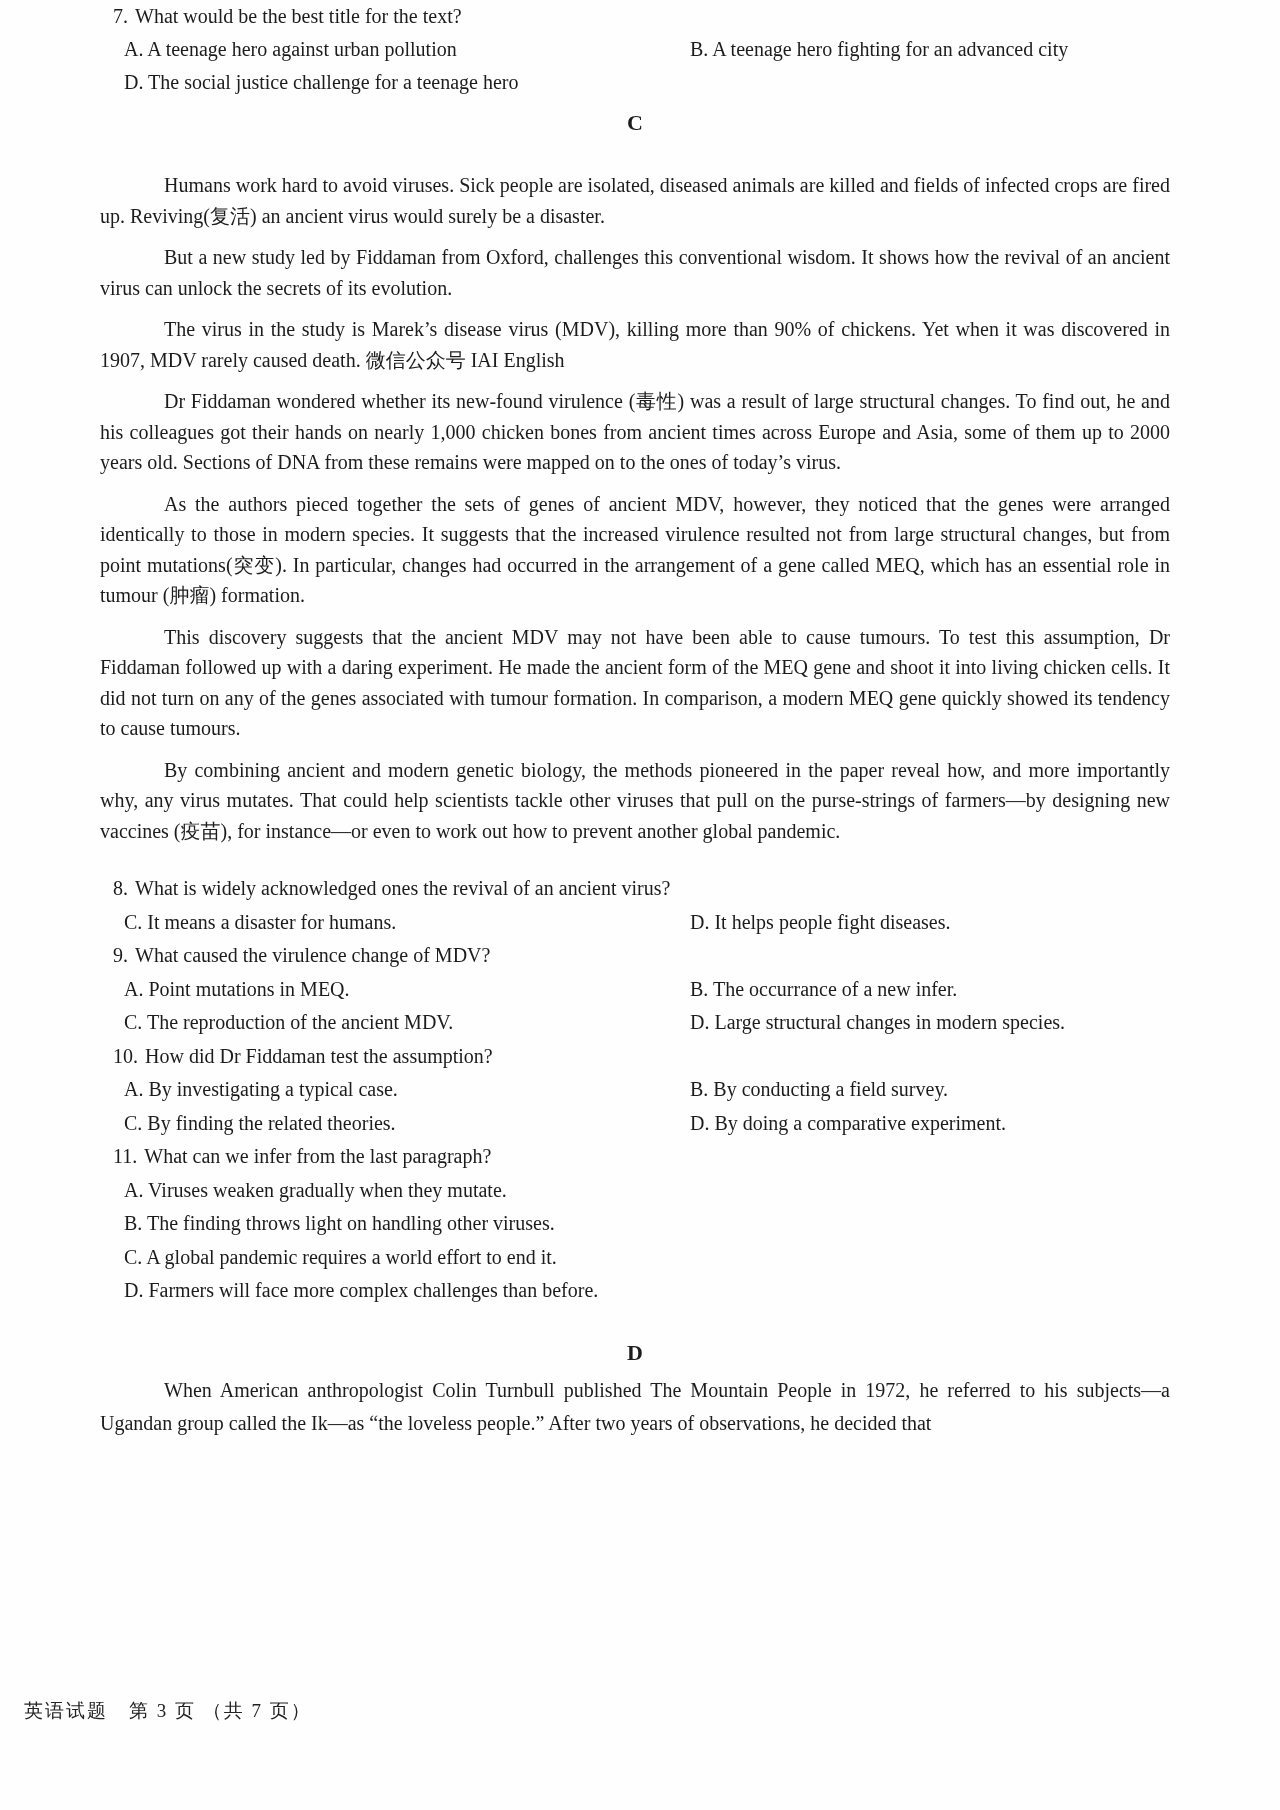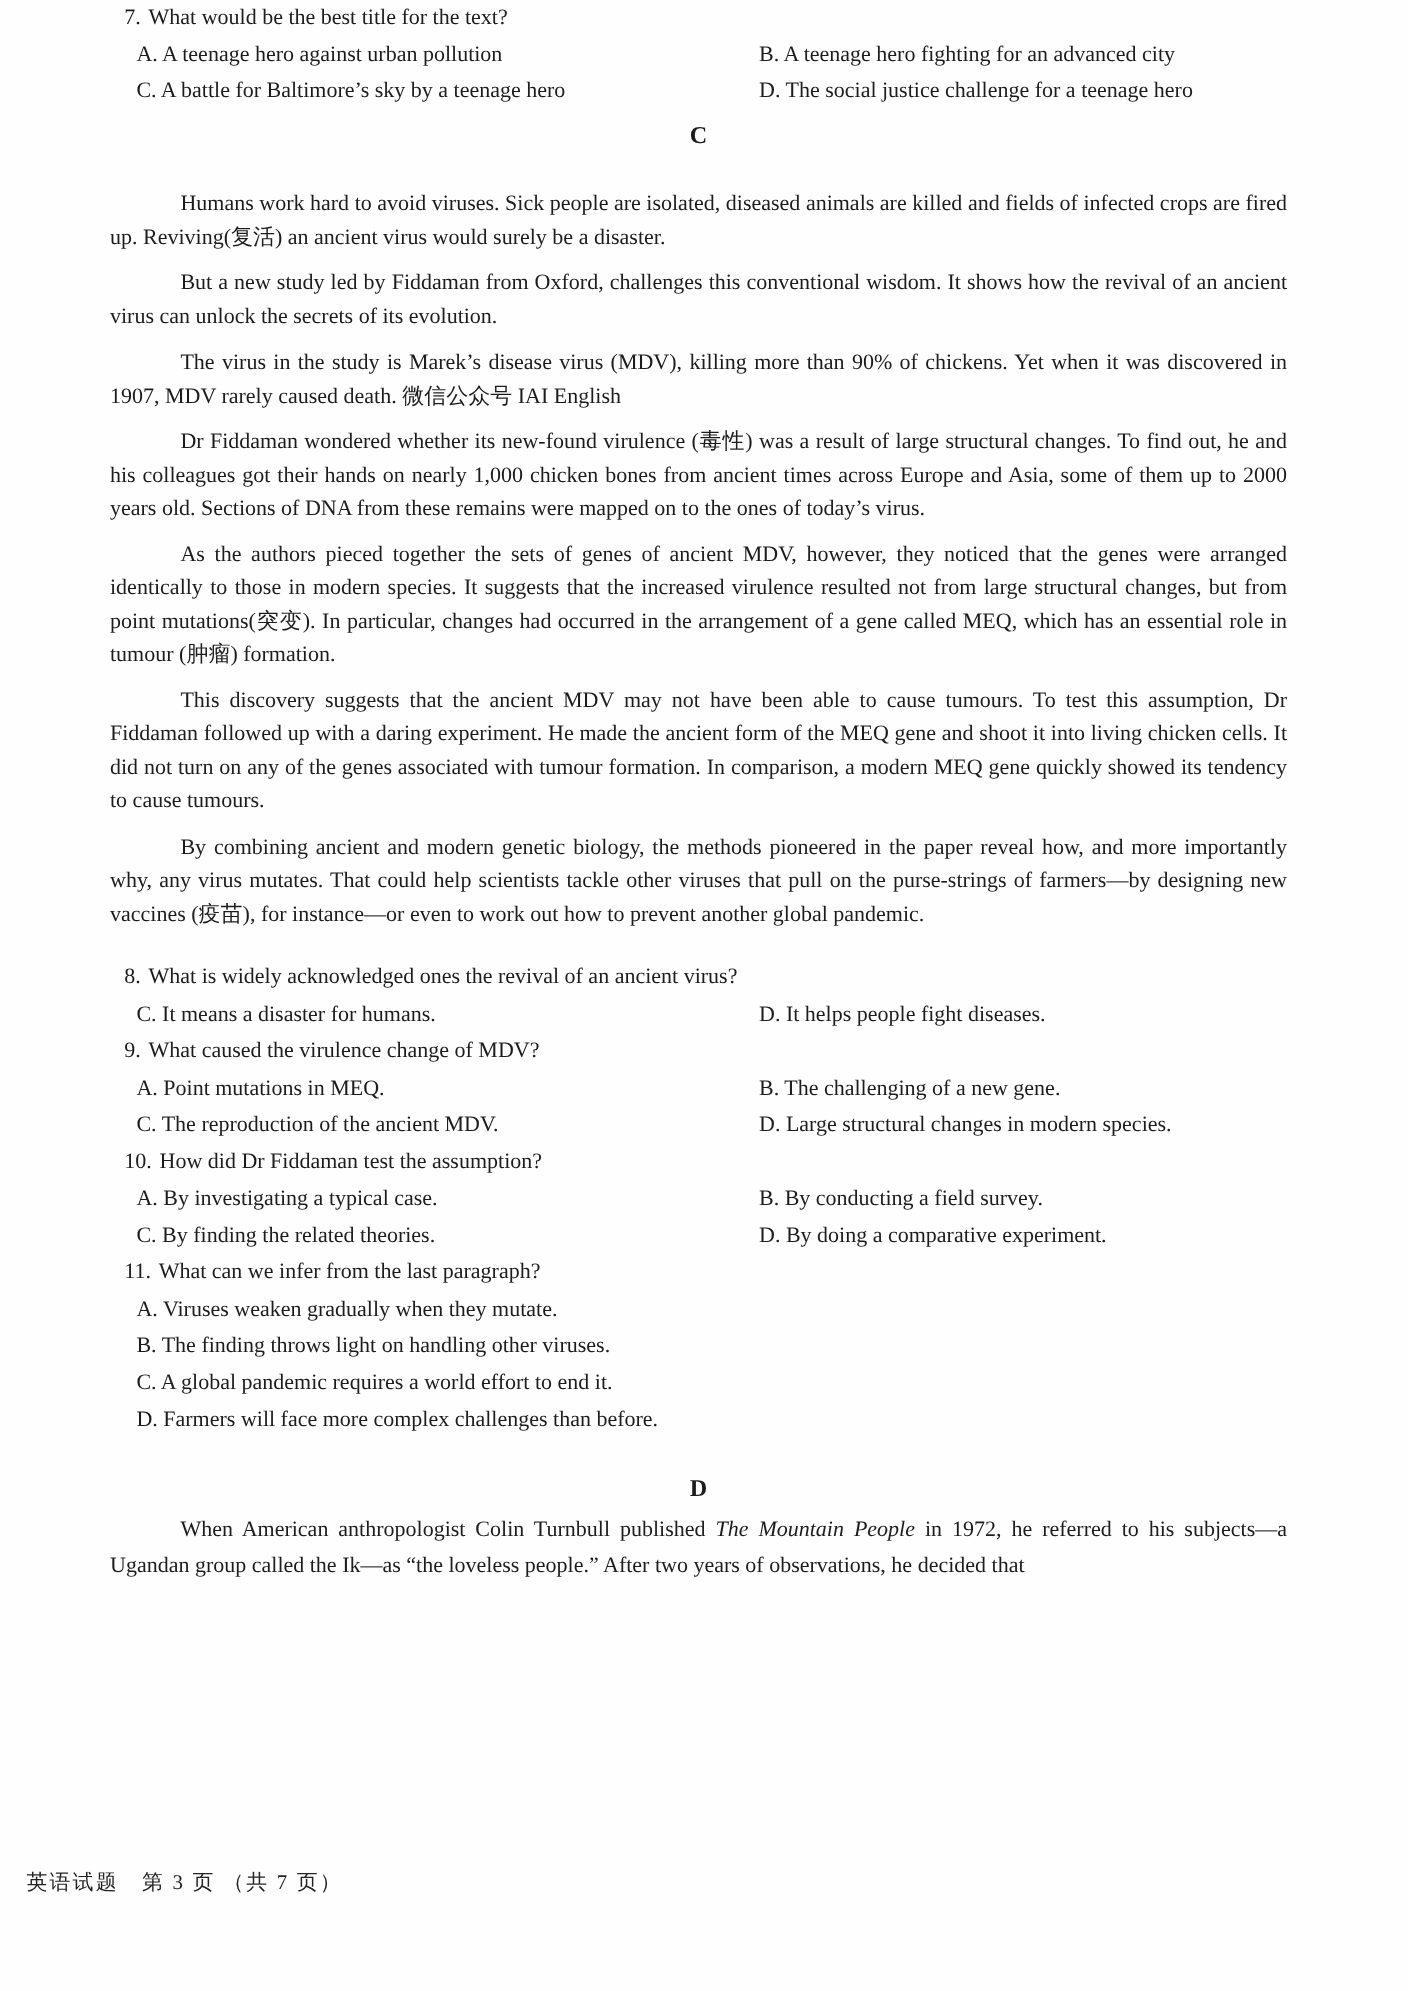--- a/index.html
+++ b/index.html
@@ -35,21 +35,21 @@
     line-height: 30.5px;
     margin-bottom: 11px;
     text-indent: 64px;
   }
   
   .questions { margin-top: 26px; line-height: 33.5px; }
   
   .d-head { margin-top: 30px; }
   .passage-d { margin-top: 6px; }
   .passage-d p { line-height: 33px; margin-bottom: 0; }
-  .book-title { font-style: italic; }
+  .book-title { }
   
   .footer {
     position: absolute;
     top: 1698px;
     left: 0;
     width: 1280px;
     text-align: left;
     font-size: 19px;
     letter-spacing: 2px;
     color: #222;
@@ -63,21 +63,20 @@
 
   <section class="q7-block">
     <div class="q-line">
       <span class="q-num">7.</span><span>What would be the best title for the text?</span>
     </div>
     <div class="opt-row">
       <div class="opt opt-left">A. A teenage hero against urban pollution</div>
       <div class="opt">B. A teenage hero fighting for an advanced city</div>
     </div>
     <div class="opt-row">
-      <div class="opt opt-left">C. A battle for Baltimore’s sky by a teenage hero</div>
       <div class="opt">D. The social justice challenge for a teenage hero</div>
     </div>
   </section>
 
   <h2 class="sec-head">C</h2>
   <div class="passage">
     <p>Humans work hard to avoid viruses. Sick people are isolated, diseased animals are killed and fields of infected crops are fired up. Reviving(复活) an ancient virus would surely be a disaster.</p>
     <p>But a new study led by Fiddaman from Oxford, challenges this conventional wisdom. It shows how the revival of an ancient virus can unlock the secrets of its evolution.</p>
     <p>The virus in the study is Marek’s disease virus (MDV), killing more than 90% of chickens. Yet when it was discovered in 1907, MDV rarely caused death. 微信公众号 IAI English</p>
     <p>Dr Fiddaman wondered whether its new-found virulence (毒性) was a result of large structural changes. To find out, he and his colleagues got their hands on nearly 1,000 chicken bones from ancient times across Europe and Asia, some of them up to 2000 years old. Sections of DNA from these remains were mapped on to the ones of today’s virus.</p>
@@ -97,21 +96,21 @@
         <div class="opt">D. It helps people fight diseases.</div>
       </div>
     </div>
 
     <div class="q">
       <div class="q-line">
         <span class="q-num">9.</span><span>What caused the virulence change of MDV?</span>
       </div>
       <div class="opt-row">
         <div class="opt opt-left">A. Point mutations in MEQ.</div>
-        <div class="opt">B. The challenging of a new gene.</div>
+        <div class="opt">B. The occurrance of a new infer.</div>
       </div>
       <div class="opt-row">
         <div class="opt opt-left">C. The reproduction of the ancient MDV.</div>
         <div class="opt">D. Large structural changes in modern species.</div>
       </div>
     </div>
 
     <div class="q">
       <div class="q-line">
         <span class="q-num">10.</span><span>How did Dr Fiddaman test the assumption?</span>

